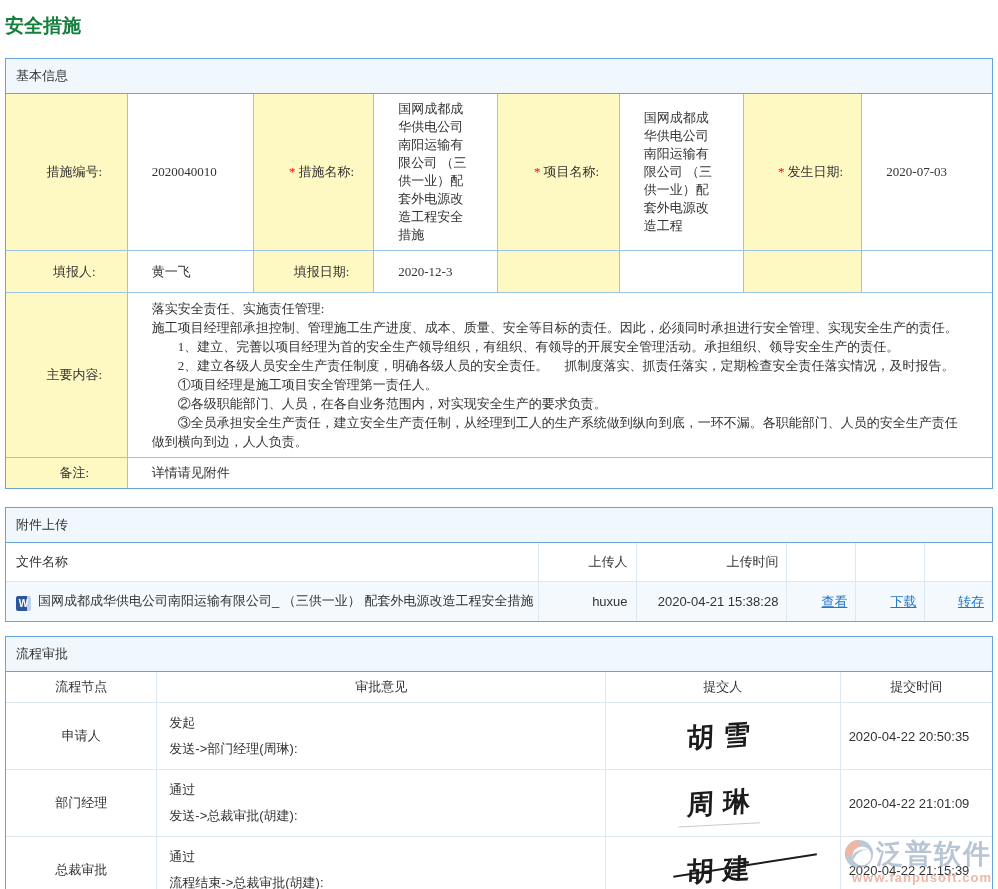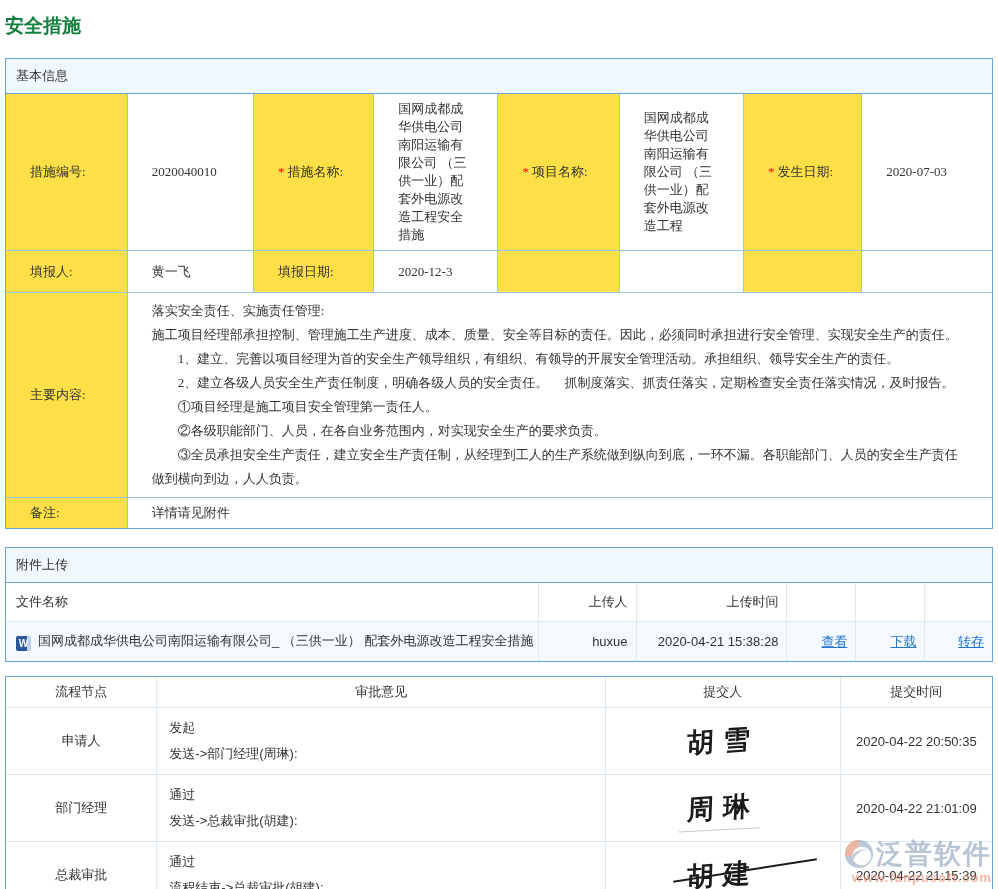--- a/index.html
+++ b/index.html
@@ -32,31 +32,31 @@
     color: #333;
   }
   table { border-collapse: collapse; width: 100%; table-layout: fixed; font-size: 13px; color: #333; }
   td, th { font-weight: normal; vertical-align: middle; }
 
   
   .info-table td { border-left: 1px solid #9cc3e8; border-top: 1px solid #9cc3e8; padding: 6px 24px; font-family: Liberation Serif, serif; }
   .info-table tr:first-child td { border-top: none; }
   .info-table td:first-child { border-left: none; }
   .info-table td.lbl {
-    background: #fde047;
-    text-align: left;
+    background: #fef9c3;
+    text-align: center;
     padding-right: 8px;
   }
   .info-table td.val { background: #fff; text-align: left; }
   .req { color: #f00; margin-right: 3px; }
   .row-first td { height: 108px; }
   .row-second td { height: 42px; }
   .row-content td { height: 158px; }
   .row-remark td { height: 22px; }
-  .multiline { white-space: pre-line; line-height: 24px; vertical-align: middle; }
+  .multiline { white-space: pre-line; line-height: 19px; vertical-align: middle; }
   .content-cell { vertical-align: middle; padding: 8px 10px; }
 
   
   .att-table td { border-left: 1px solid #dce8f2; border-top: 1px solid #dce8f2; padding: 10px 8px; height: 33px; }
   .att-table tr:first-child td { border-top: none; }
   .att-table td:first-child { border-left: none; padding-left: 10px; }
   .att-table tr.att-head td { border-left-color: #dce8f2; }
   .att-table .c { text-align: right; }
   .att-table tr.alt td { background: #f4f9fd; }
   .file-cell { white-space: nowrap; overflow: hidden; }
@@ -70,21 +70,21 @@
   a.link { color: #2277cc; text-decoration: underline; cursor: pointer; }
 
   
   .apr-table td { border-left: 1px solid #dce8f2; border-top: 1px solid #dce8f2; padding: 6px 8px; }
   .apr-table tr:first-child td { border-top: none; }
   .apr-table td:first-child { border-left: none; font-family: Liberation Serif, serif; }
   .apr-table tr.apr-head td { height: 30px; text-align: center; }
   .apr-table tr.apr-row td { height: 67px; }
   .apr-table .node { text-align: center; }
   .apr-table .comment { text-align: left; padding-left: 12px; line-height: 26px; white-space: pre-line; margin-top: 8px; }
-  .apr-table .time { text-align: center; }
+  .apr-table .time { text-align: left; }
   .sig-cell { text-align: center; }
   .sig {
     display: inline-block;
     font-family: "DejaVu Serif", serif;
     font-weight: bold;
     font-size: 27px;
     color: #1b1b1b;
     letter-spacing: 9px;
     transform: rotate(-4deg) skewX(-6deg);
     position: relative;
@@ -197,20 +197,21 @@
         <td class="c">2020-04-21 15:38:28</td>
         <td class="c"><a class="link">查看</a></td>
         <td class="c"><a class="link">下载</a></td>
         <td class="c"><a class="link">转存</a></td>
       </tr>
     </tbody>
       </table>
   </section>
 
   <section class="panel" style="margin-top:14px">
+    <div class="panel-header">流程审批</div>
     <table class="apr-table">
       <colgroup>
         <col style="width:15.3%">
           <col style="width:45.5%">
           <col style="width:23.8%">
           <col style="width:15.4%">
       </colgroup>
       <tbody>
           <tr class="apr-head">
         <td>流程节点</td>

